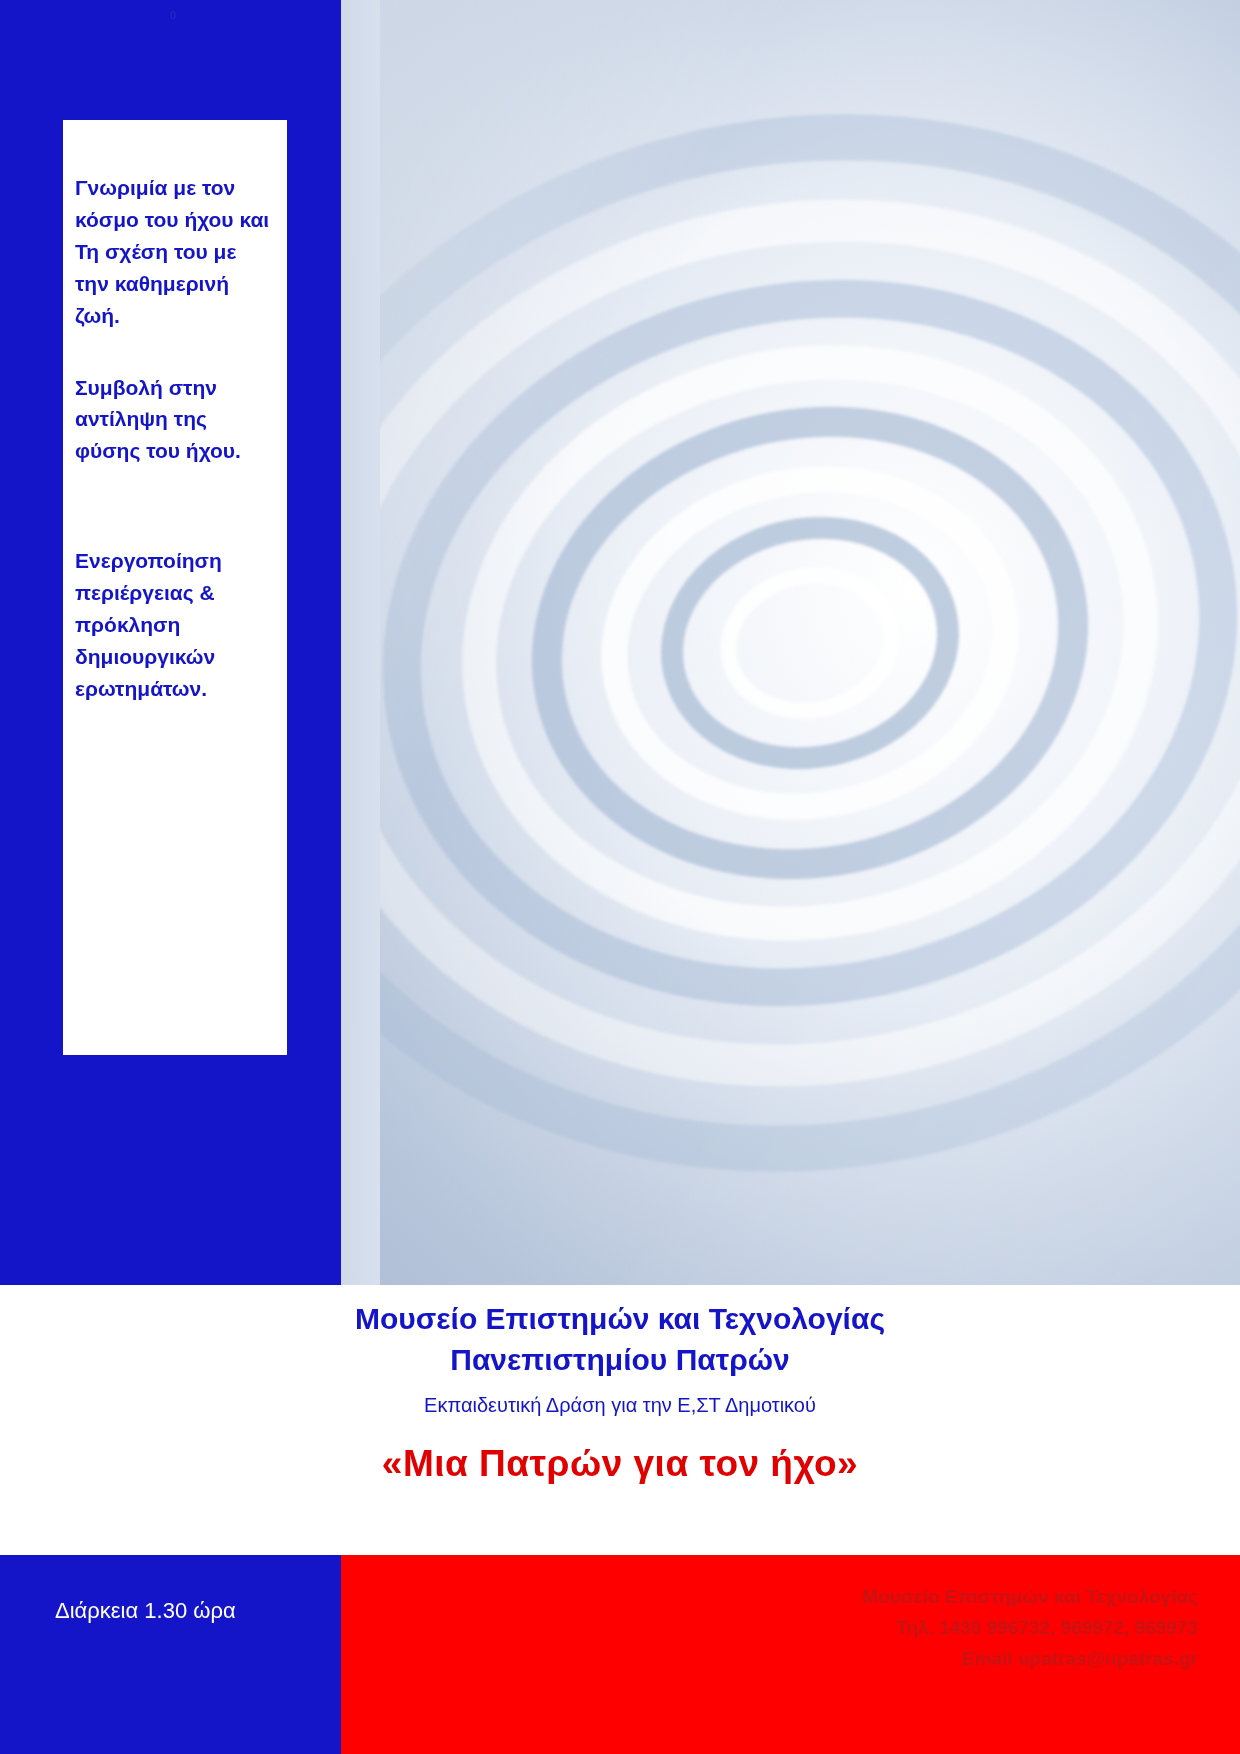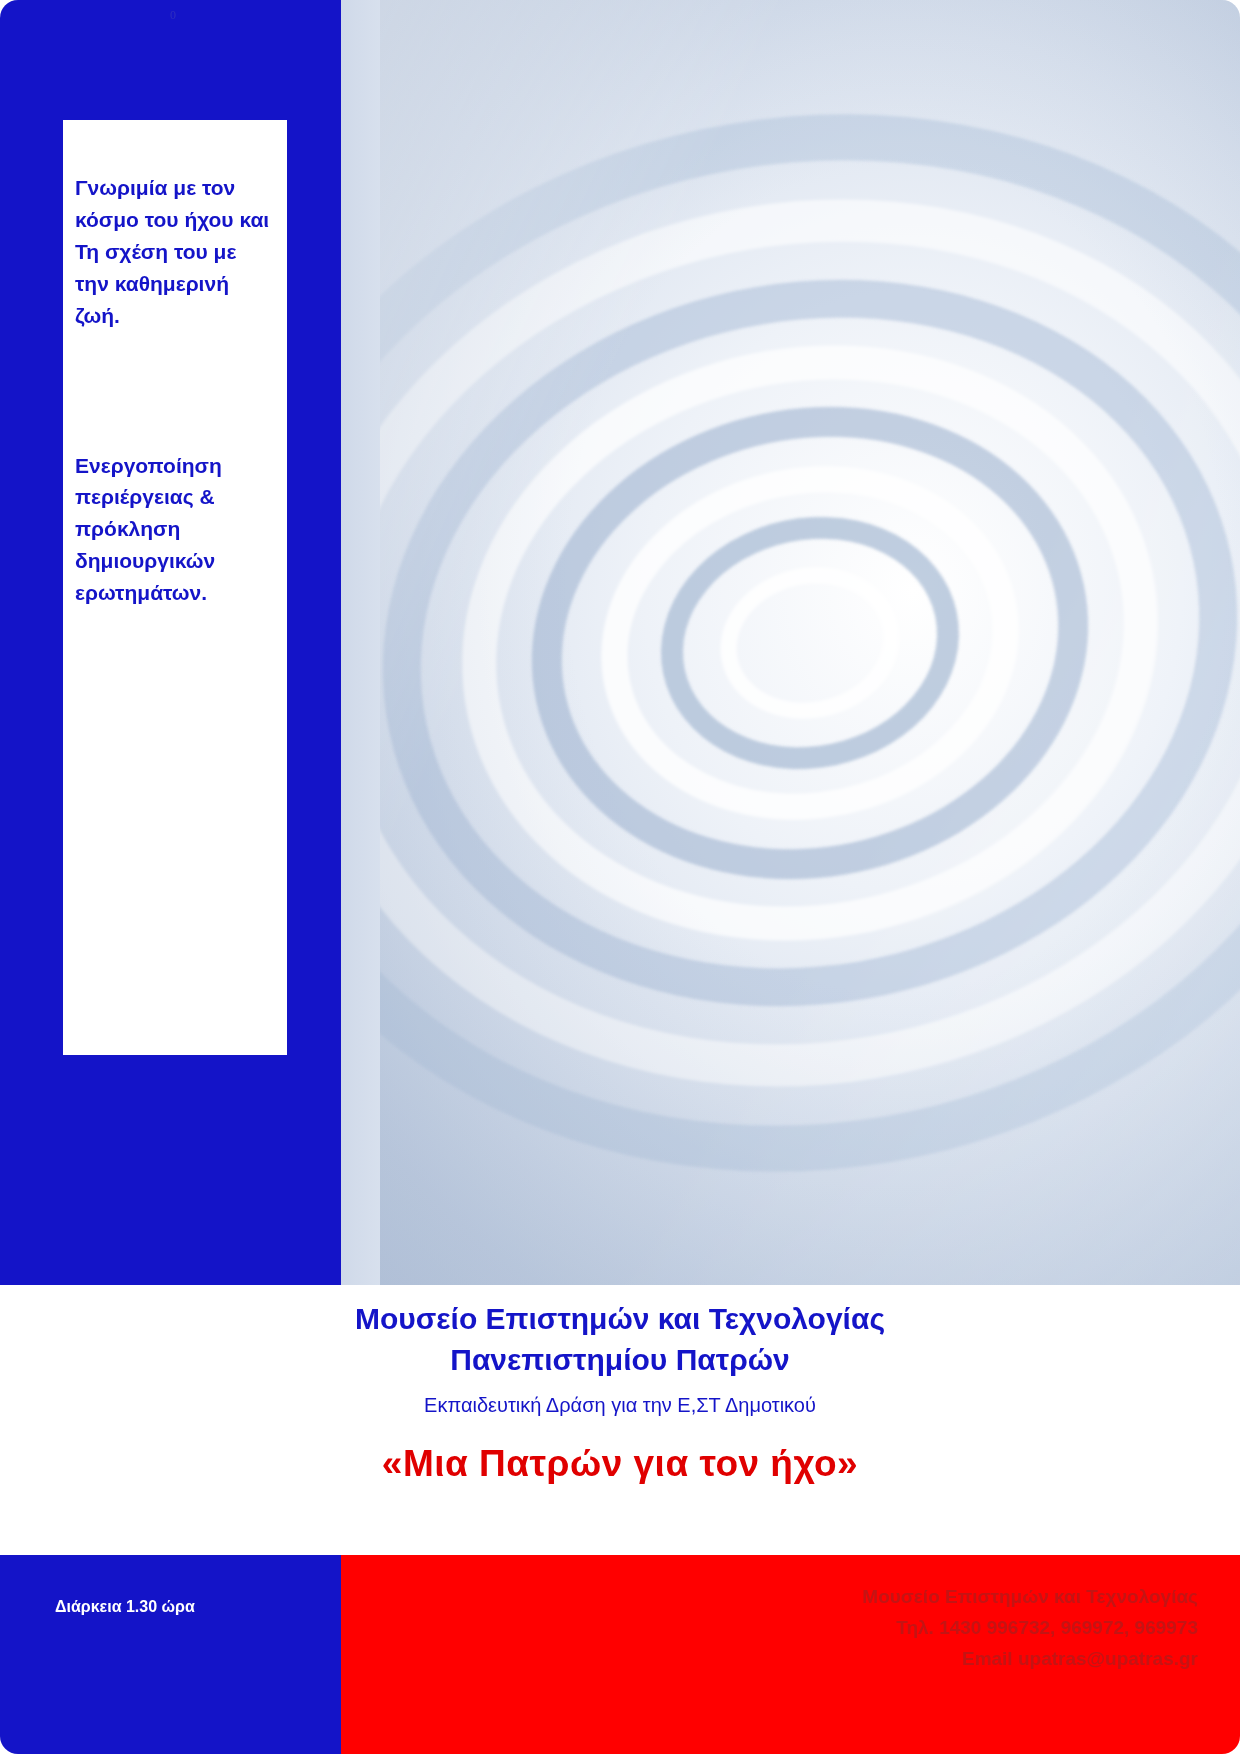--- a/index.html
+++ b/index.html
@@ -8,21 +8,20 @@
     height: 1754px;
     background: #ffffff;
     font-family: "Liberation Sans", sans-serif;
   }
   .poster {
     position: relative;
     width: 1240px;
     height: 1754px;
     overflow: hidden;
     background: #ffffff;
-    border-radius: 18px;
   }
 
   
   .hero {
     position: absolute;
     left: 0; top: 0;
     width: 1240px;
     height: 1285px;
     background: #f1f4f9;
     overflow: hidden;
@@ -141,22 +140,22 @@
     left: 341px; top: 1555px;
     width: 899px;
     height: 199px;
     background: #ff0000;
   }
   .duration {
     position: absolute;
     left: 55px; top: 1598px;
     width: 280px;
     color: #ffffff;
-    font-weight: bold;
-    font-size: 16px;
+    font-weight: normal;
+    font-size: 22px;
   }
   .contact {
     position: absolute;
     right: 42px; top: 1582px;
     width: 640px;
     text-align: right;
     color: #c41414;
     font-weight: bold;
     font-size: 19px;
     line-height: 1.62;
@@ -183,20 +182,21 @@
     </div>
   </div>
 
   <div class="blue-band">
     <span class="band-mark">0</span>
   </div>
 
   <div class="text-card">
     <p>Γνωριμία με τον κόσμο του ήχου και Τη σχέση του με την καθημερινή ζωή.</p>
     <div class="gap-lg"></div>
+    <p>Συμβολή στην αντίληψη  της φύσης του ήχου.</p>
     <div class="gap-xl"></div>
     <p>Ενεργοποίηση περιέργειας &amp; πρόκληση δημιουργικών ερωτημάτων.</p>
   </div>
 
   <div class="info">
     <div class="museum-line">Μουσείο Επιστημών και Τεχνολογίας</div>
     <div class="museum-line" style="padding-top:0">Πανεπιστημίου Πατρών</div>
     <div class="subtitle">Εκπαιδευτική Δράση για την Ε,ΣΤ Δημοτικού</div>
     <div class="main-title">«Μια Πατρών για τον ήχο»</div>
   </div>

